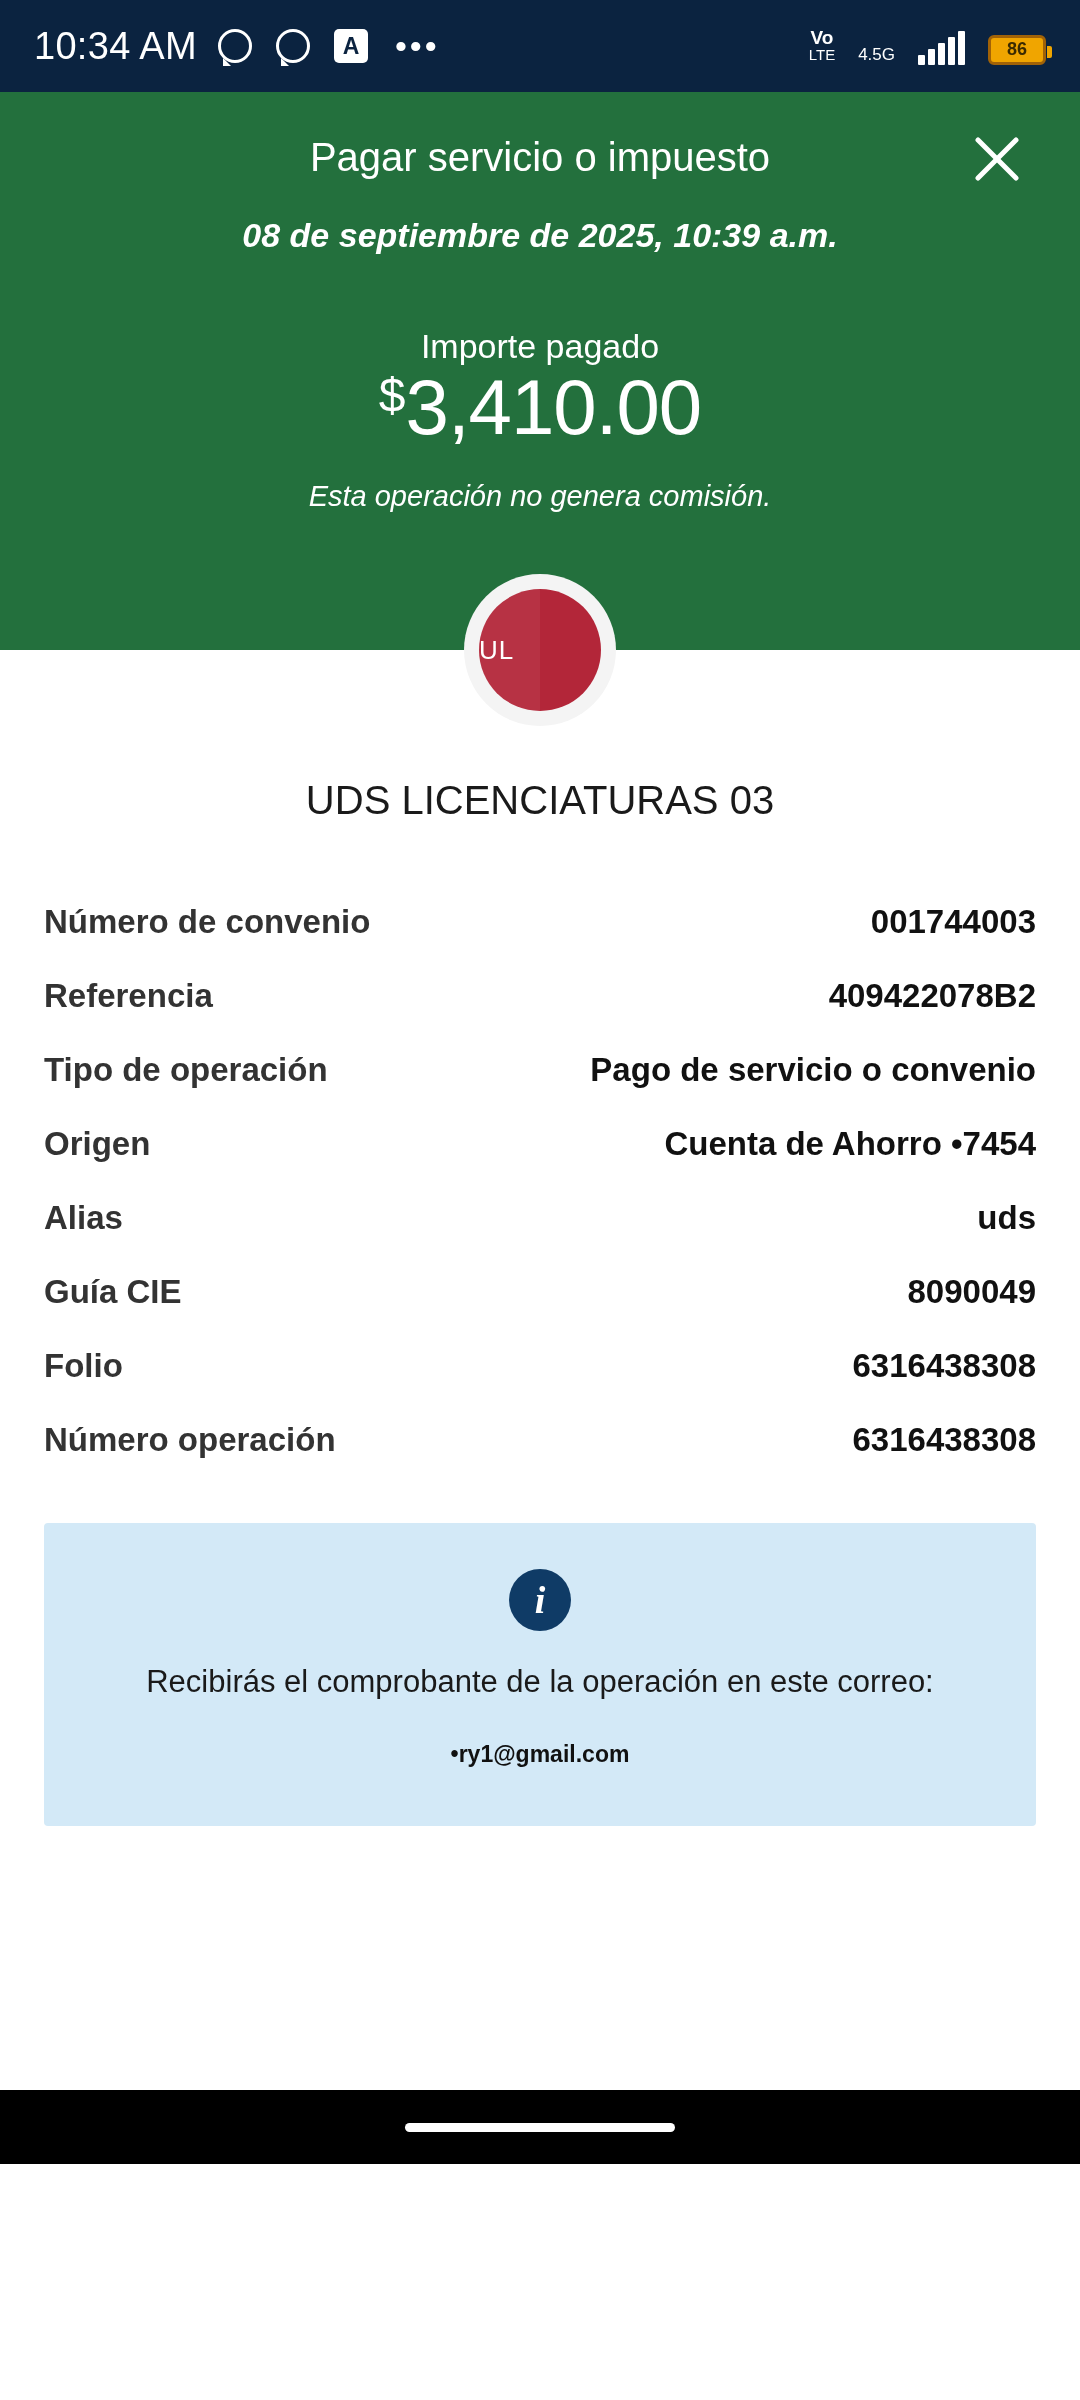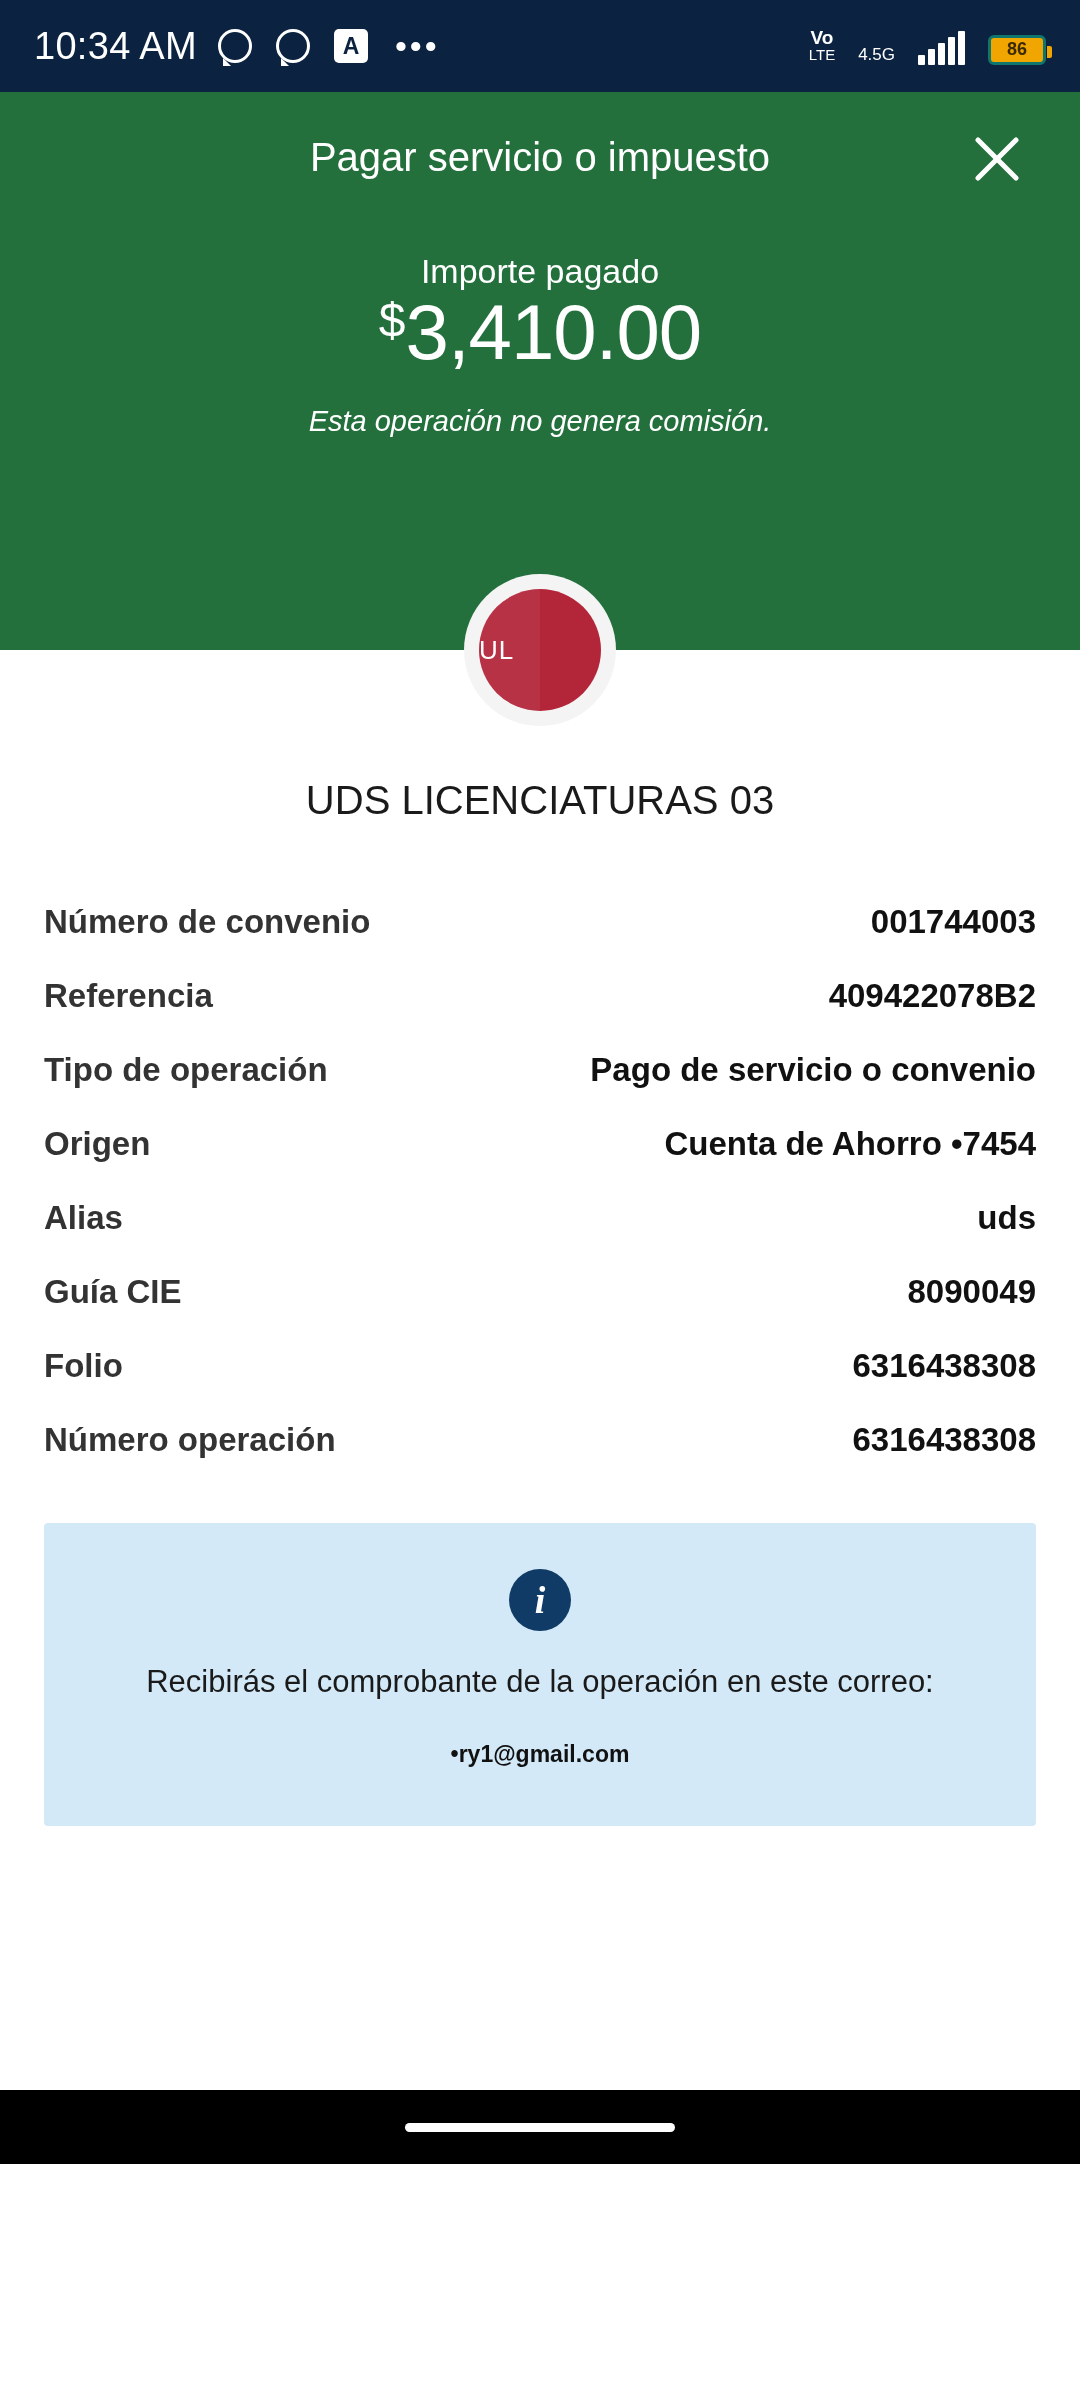--- a/index.html
+++ b/index.html
@@ -110,21 +110,21 @@
     background: #ffffff;
     border-radius: 1px;
   }
   .bars i:nth-child(1){height:10px}
   .bars i:nth-child(2){height:16px}
   .bars i:nth-child(3){height:22px}
   .bars i:nth-child(4){height:28px}
   .bars i:nth-child(5){height:34px}
   .batt {
     width: 58px; height: 30px;
-    border: 3px solid #0f766e;
+    border: 3px solid #a16207;
     border-radius: 6px;
     background: #f0a500;
     color: #3a2a00;
     font-size: 18px;
     font-weight: bold;
     display: flex;
     align-items: center;
     justify-content: center;
     position: relative;
   }
@@ -358,20 +358,21 @@
   </div>
 
   <div class="header">
     <div class="header-title">Pagar servicio o impuesto</div>
     <div class="close-btn">
       <svg width="58" height="58" viewBox="0 0 58 58" aria-hidden="true">
         <line x1="10" y1="10" x2="48" y2="48" stroke="#ffffff" stroke-width="5" stroke-linecap="round"></line>
         <line x1="48" y1="10" x2="10" y2="48" stroke="#ffffff" stroke-width="5" stroke-linecap="round"></line>
       </svg>
     </div>
+    <div class="header-date">08 de septiembre de 2025, 10:39 a.m.</div>
     <div class="amount-label">Importe pagado</div>
     <div class="amount-value">
       <span class="cur">$</span><span class="num">3,410.00</span>
     </div>
     <div class="no-fee">Esta operación no genera comisión.</div>
 
     <div class="avatar-wrap">
       <div class="avatar">
         <span>UL</span>
       </div>

